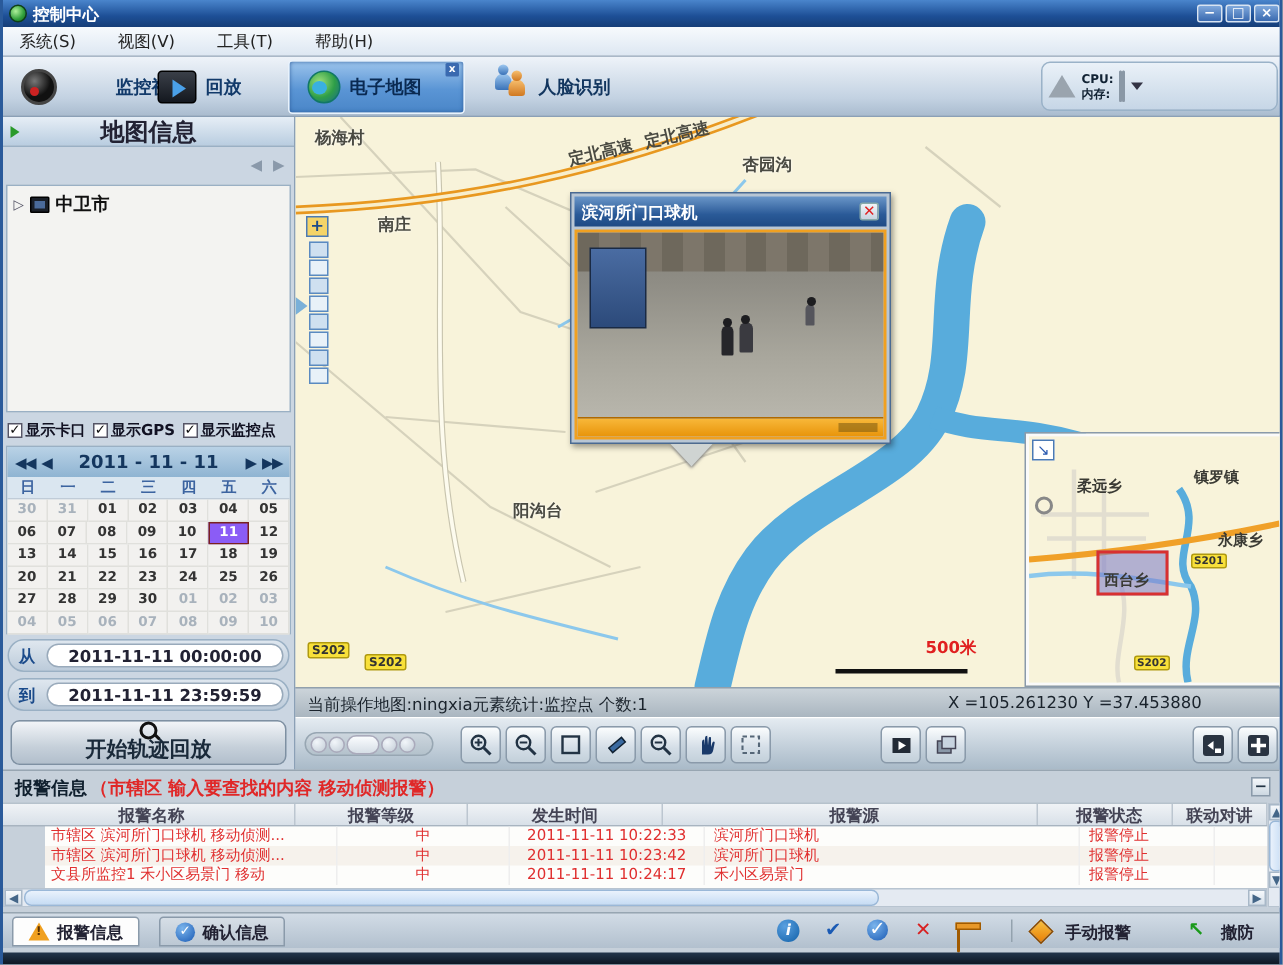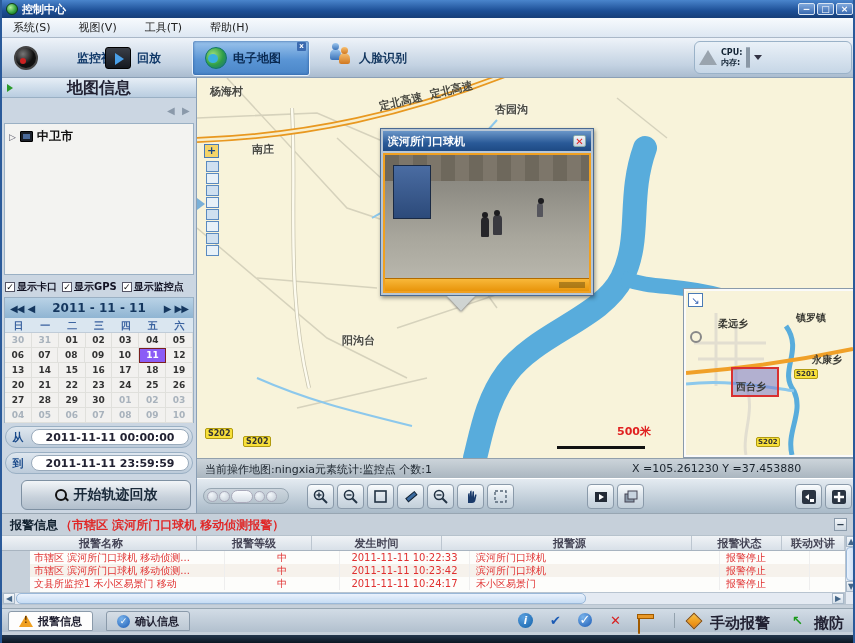--- a/index.html
+++ b/index.html
@@ -71,23 +71,23 @@
   #cal-week{display:flex;height:15px;background:#dae6f0;border-bottom:1px solid #c0ccd8;}
   #cal-week span{flex:1;text-align:center;font-size:10px;font-weight:bold;color:#3c64a0;line-height:15px;}
   .cal-row{display:flex;height:15px;}
   .cal-cell{flex:1;text-align:center;font-size:9px;font-weight:bold;color:#333;line-height:14px;background:#f2f1ef;border-right:1px solid #e0e0dc;border-bottom:1px solid #e0e0dc;}
   .cal-cell.muted{color:#a8b2bc;}
   .cal-cell.selected{background:#8b5cf6;color:#fff;border:1px solid #7a2020;line-height:12px;}
   
   .date-row{left:3px;width:188px;height:22px;background:linear-gradient(#dfe7ef,#bccbda);border:1px solid #9ab0c4;border-radius:11px;display:flex;align-items:center;padding:0 3px;gap:4px;}
   .date-label{font-size:11px;font-weight:bold;color:#1a4a8a;width:18px;text-align:center;}
   .date-value{flex:1;height:16px;background:#fff;border:1px solid #9ab;border-radius:8px;font-size:11px;font-weight:bold;color:#223;text-align:center;line-height:15px;}
-  #btn-playback{left:19px;top:402px;width:170px;height:30px;background:linear-gradient(#f2f5f8,#c6d0da 60%,#b2bfcc);
+  #btn-playback{left:5px;top:402px;width:184px;height:30px;background:linear-gradient(#f2f5f8,#c6d0da 60%,#b2bfcc);
                 border:1px solid #7e90a2;border-radius:6px;font-size:14px;font-weight:bold;color:#1a2a3a;
-                display:flex;align-items:center;justify-content:center;gap:6px;}
+                display:flex;align-items:center;justify-content:center;gap:6px;flex-direction:column;}
   .mag-icon{width:13px;height:13px;position:relative;}
   .mag-icon:before{content:"";position:absolute;left:0;top:0;width:8px;height:8px;border:2px solid #111;border-radius:50%;}
   .mag-icon:after{content:"";position:absolute;left:9px;top:9px;width:5px;height:2px;background:#111;transform:rotate(45deg);}
   
   #maparea{left:195px;top:78px;width:660px;height:380px;background:#f8f3da;overflow:hidden;}
   .map-label{position:absolute;font-size:11px;color:#4a4a42;font-weight:bold;text-shadow:0 0 2px #fff;}
   .road-badge{position:absolute;background:#f8e03a;border:1px solid #b09a10;font-size:8px;font-weight:bold;color:#333;padding:0 2px;border-radius:2px;}
   #zoomctrl{left:7px;top:66px;width:16px;}
   .zc-plus{width:15px;height:14px;background:#f4d468;border:1px solid #4a7ab5;color:#1a4a8a;font-weight:bold;font-size:11px;line-height:12px;text-align:center;margin-bottom:3px;}
   .zc-step{width:13px;height:11px;border:1px solid #5a8ac0;margin:1px auto;background:#cfe0f0;}
@@ -149,21 +149,21 @@
   .btab{position:absolute;top:2px;height:20px;display:flex;align-items:center;gap:5px;font-size:11px;font-weight:bold;color:#223;padding:0 10px;border:1px solid #8a9aaa;border-radius:3px 3px 0 0;background:linear-gradient(#d6dee6,#bcc8d4);}
   .btab.active{background:#fdfdfd;}
   .warn-sm{width:0;height:0;border-left:7px solid transparent;border-right:7px solid transparent;border-bottom:12px solid #f0a020;position:relative;}
   .warn-sm:after{content:"!";position:absolute;left:-2px;top:1px;font-size:8px;color:#5a3000;font-weight:bold;}
   .blue-check{width:13px;height:13px;border-radius:50%;background:radial-gradient(circle at 35% 30%,#7ab4ec,#1a5ab4);color:#fff;font-size:9px;line-height:13px;text-align:center;font-weight:bold;}
   .act-ic{position:absolute;top:4px;width:15px;height:15px;text-align:center;font-size:13px;line-height:15px;font-weight:bold;}
   .info-ic{border-radius:50%;background:radial-gradient(circle at 35% 30%,#5aa0e0,#1060a8);color:#fff;font-size:10px;font-style:italic;}
   .trash-ic{width:13px;height:13px;background:linear-gradient(#f8c050,#e08818);border:1px solid #a05a00;border-radius:2px 2px 3px 3px;position:relative;}
   .trash-ic:before{content:"";position:absolute;left:-2px;top:-4px;width:15px;height:3px;background:#e89828;border:1px solid #a05a00;}
   .diamond-ic{width:12px;height:12px;background:linear-gradient(135deg,#f8c040,#e88008);border:1px solid #8a4a00;transform:rotate(45deg);}
-  .act-label{position:absolute;top:5px;font-size:15px;font-weight:bold;color:#223;}
+  .act-label{position:absolute;top:5px;font-size:11px;font-weight:bold;color:#223;}
   .sep{position:absolute;top:4px;width:1px;height:15px;background:#93a2ae;}
   #winbottom{left:0;top:635px;width:855px;height:8px;background:linear-gradient(#23364c,#0c1622);position:absolute;}
 </style>
 </head>
 <body>
 
 <div id="win">
 
   <div id="titlebar" class="abs">
     <span class="app-icon"></span>
@@ -519,21 +519,21 @@
       <svg width="16" height="16">
           <rect x="1" y="1" width="14" height="14" rx="2" fill="#2a3442"></rect>
           <path d="M8,3 L8,13 M3,8 L13,8" stroke="#fff" stroke-width="2.4"></path>
         </svg>
     </div>
   </div>
 
   <div id="alarmpanel" class="abs">
     <div id="alarm-head" class="abs">
       <span id="alarm-title">报警信息</span>
-      <span id="alarm-sub">（市辖区 滨河所门口球机 移动侦测报警）</span>
+      <span id="alarm-sub">（市辖区 输入要查找的内容 移动侦测报警）</span>
       <span id="panel-min">−</span>
     </div>
     <div id="alarm-cols" class="abs">
         <span class="colhdr c0">报警名称</span>
         <span class="colhdr c1">报警等级</span>
         <span class="colhdr c2">发生时间</span>
         <span class="colhdr c3">报警源</span>
         <span class="colhdr c4">报警状态</span>
         <span class="colhdr c5">联动对讲</span>
       </div>

